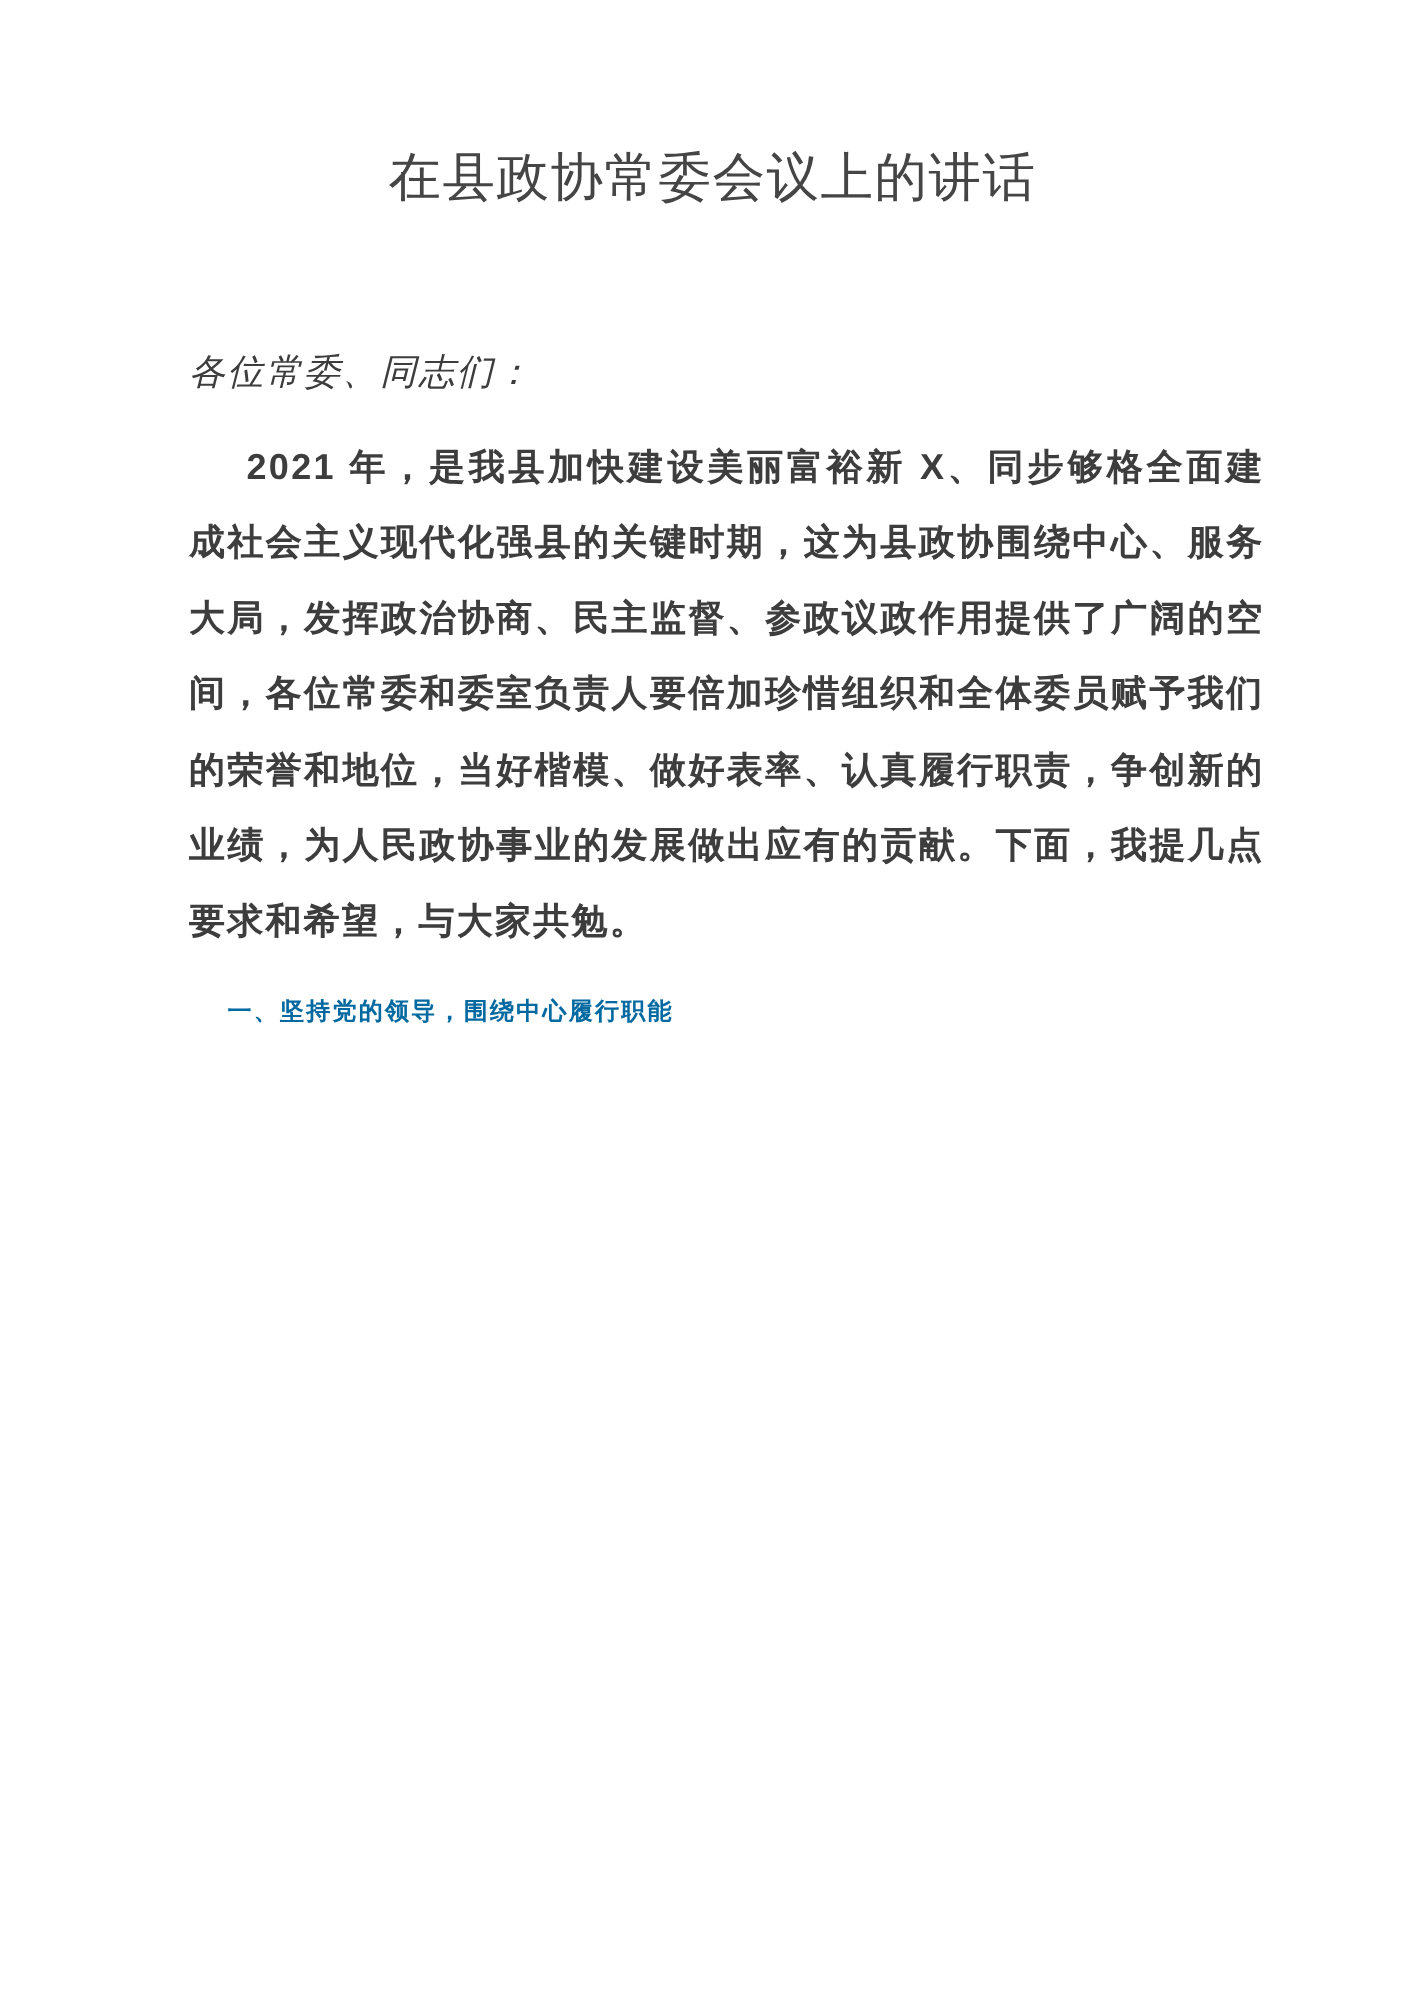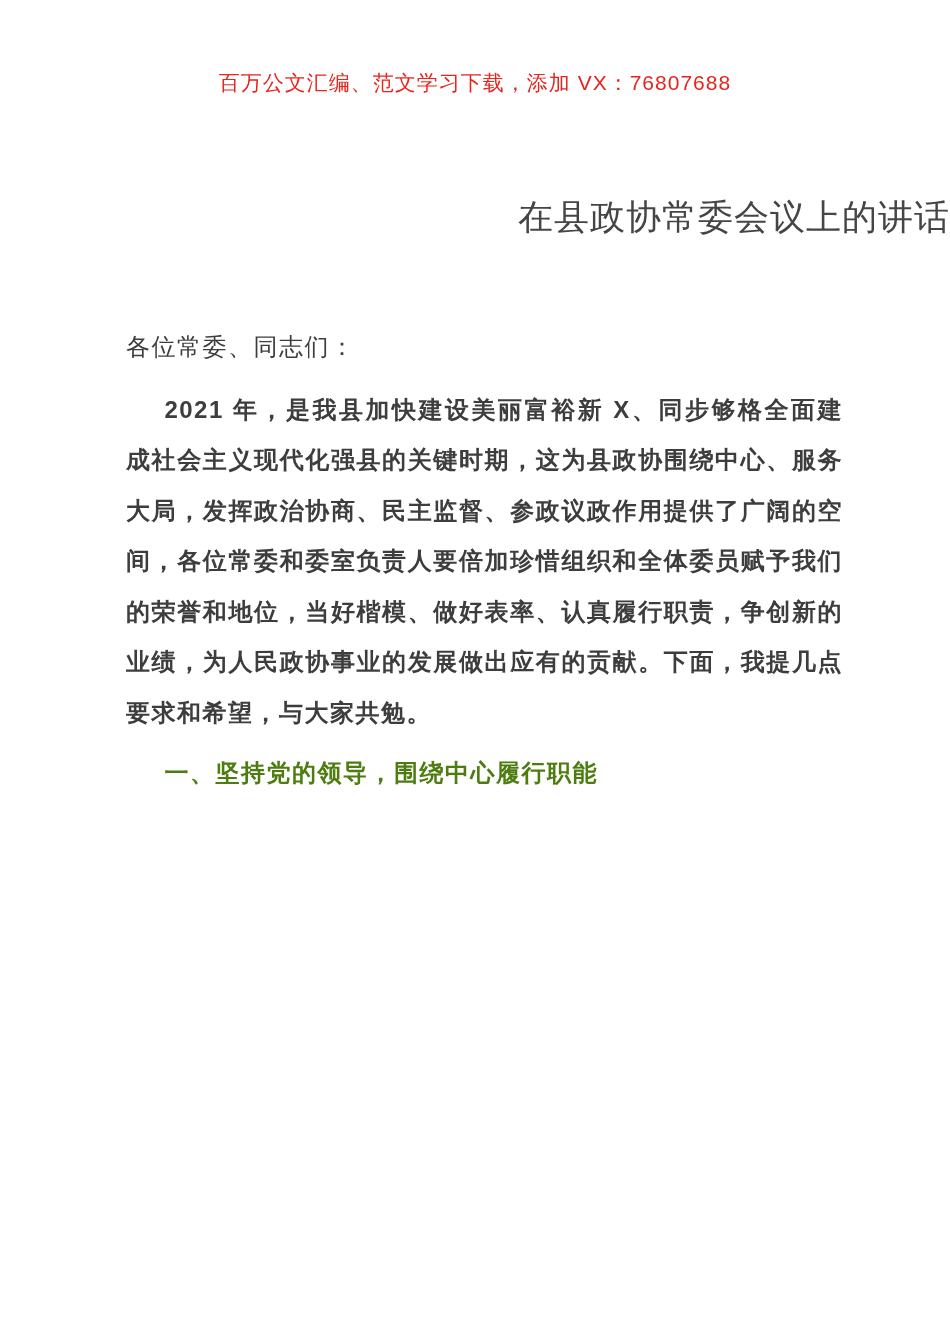--- a/index.html
+++ b/index.html
@@ -19,21 +19,21 @@
     padding-top: 68px;
     text-align: center;
     font-size: 21px;
     line-height: 30px;
     color: #e8241d;
     letter-spacing: 1px;
     font-weight: 400;
   }
   .doc-title {
     margin: 92px 0 0 0;
-    text-align: right;
+    text-align: center;
     font-size: 35px;
     line-height: 54px;
     font-weight: 400;
     color: #454545;
     letter-spacing: 1px;
   }
   .doc-body {
     margin: 78px 0 0 126px;
     width: 717px;
     font-size: 24px;
@@ -41,41 +41,41 @@
     color: #3d3d3d;
     text-align: justify;
     letter-spacing: 1.5px;
   }
   .doc-body p {
     margin: 0 0 6px 0;
   }
   p.salutation {
     text-indent: 0;
     margin-bottom: 12px;
+    font-style: italic;
   }
   p.indented {
     text-indent: 1.6em;
     font-weight: bold;
   }
   h2.section-heading {
-    font-size: 24px;
+    font-size: 16px;
     line-height: 50.5px;
     font-weight: 700;
-    color: #4d7c0f;
+    color: #0369a1;
     text-indent: 1.6em;
     margin: 10px 0;
     letter-spacing: 1.5px;
   }
 </style>
 </head>
 <body>
 
 <div class="page">
 
-  <div class="doc-header">百万公文汇编、范文学习下载，添加 VX：76807688</div>
 
   <h1 class="doc-title">在县政协常委会议上的讲话</h1>
 
   <div class="doc-body">
 
     <p class="salutation">各位常委、同志们：</p>
 
     <p class="indented">2021 年，是我县加快建设美丽富裕新 X、同步够格全面建成社会主义现代化强县的关键时期，这为县政协围绕中心、服务大局，发挥政治协商、民主监督、参政议政作用提供了广阔的空间，各位常委和委室负责人要倍加珍惜组织和全体委员赋予我们的荣誉和地位，当好楷模、做好表率、认真履行职责，争创新的业绩，为人民政协事业的发展做出应有的贡献。下面，我提几点要求和希望，与大家共勉。</p>
 
     <h2 class="section-heading">一、坚持党的领导，围绕中心履行职能</h2>

